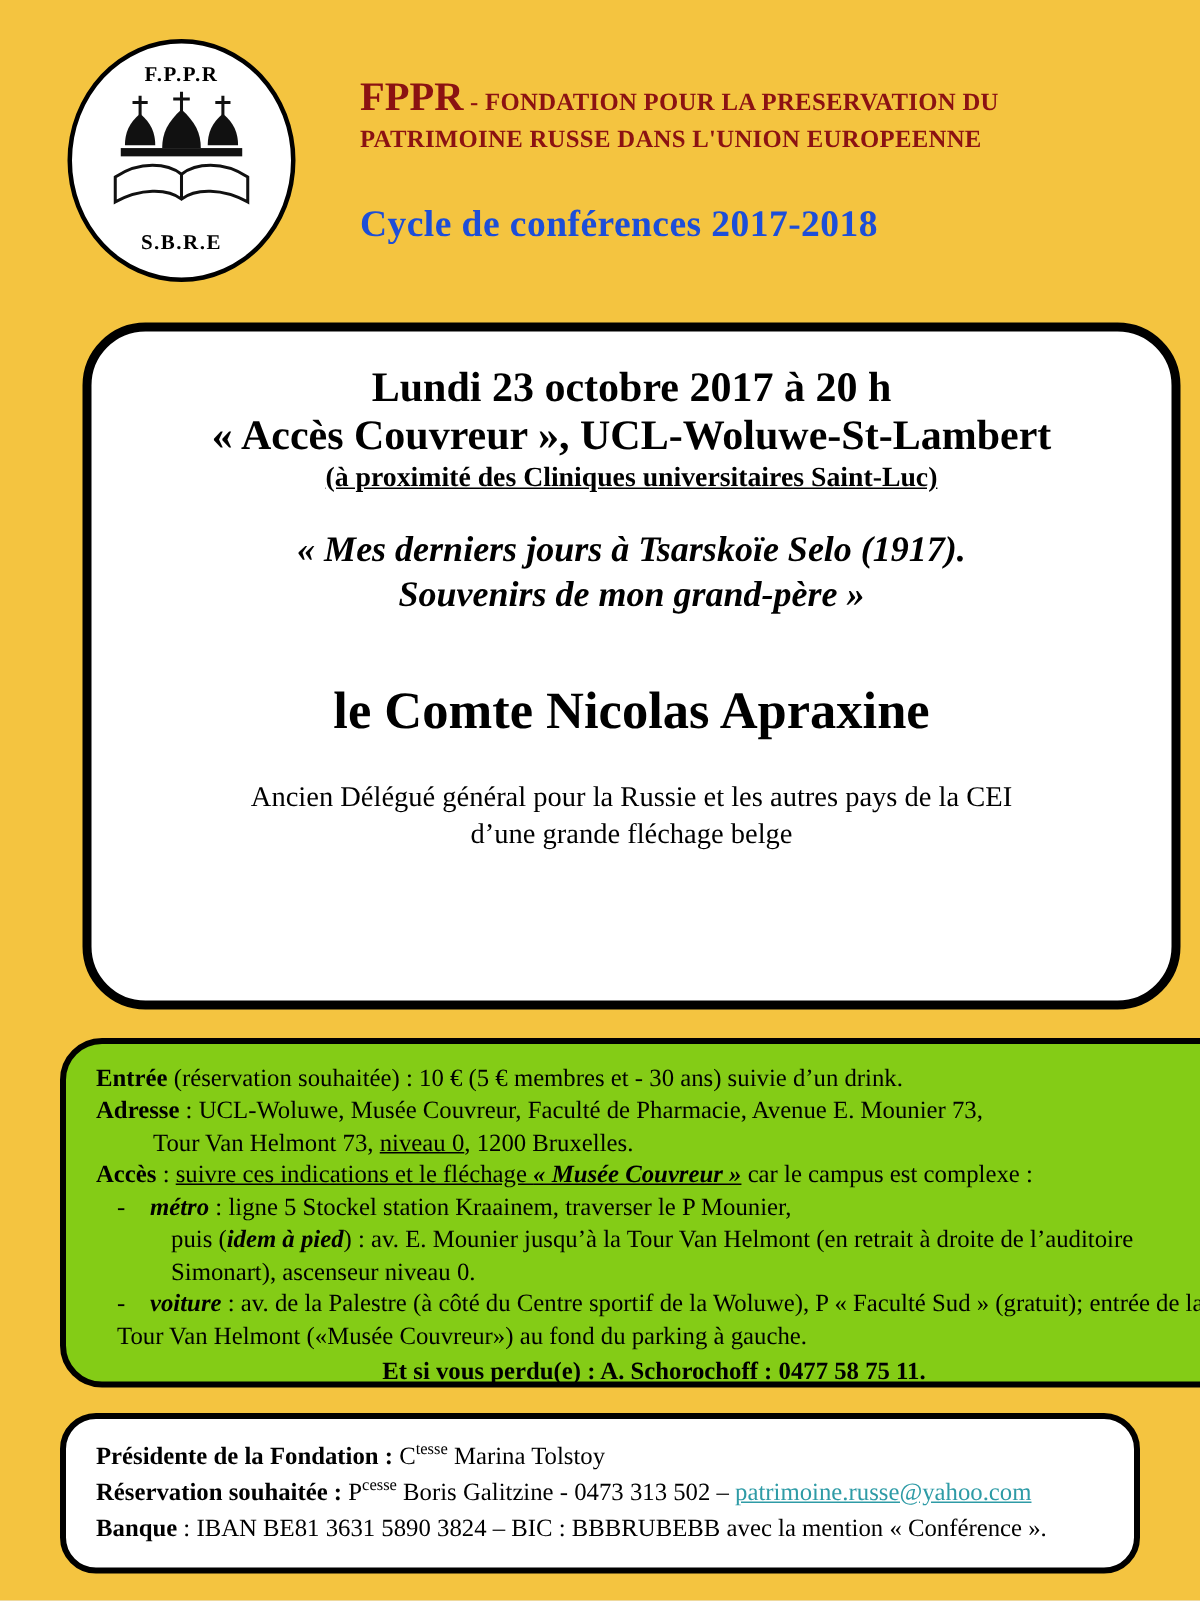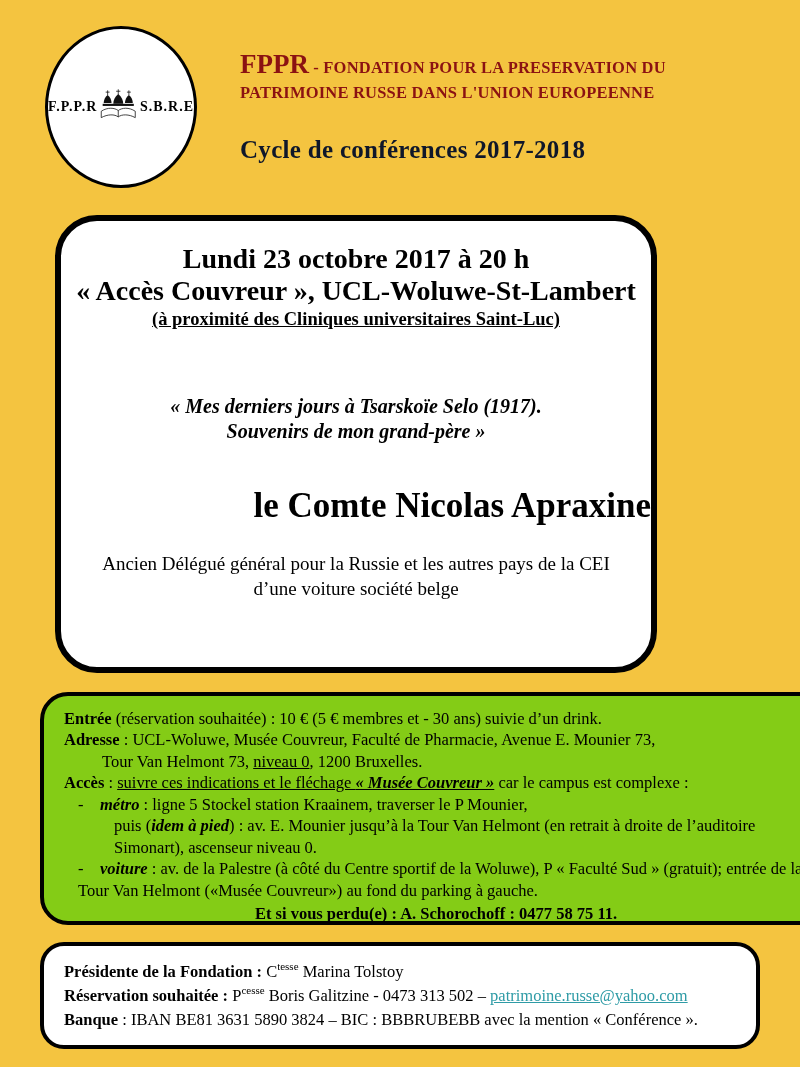--- a/index.html
+++ b/index.html
@@ -17,20 +17,21 @@
 
   
   .logo {
     position: absolute;
     left: 45px; top: 26px;
     width: 152px; height: 162px;
     background: #fff;
     border: 3px solid #000;
     border-radius: 50%;
     display: flex;
+    flex-direction: column;
     align-items: center;
     justify-content: center;
     padding: 8px 0;
   }
   .logo-top, .logo-bottom {
     font-size: 14px;
     font-weight: bold;
     letter-spacing: 1px;
     font-family: "Liberation Serif", serif;
   }
@@ -43,43 +44,43 @@
     color: #8B1212;
     font-weight: bold;
     line-height: 1.35;
   }
   .org-abbr { font-size: 27px; font-family: Liberation Serif, serif; }
   .org-name { font-size: 16.5px; letter-spacing: 0.2px; }
 
   .cycle {
     position: absolute;
     left: 240px; top: 136px;
-    color: #0f172a;
+    color: #1d4ed8;
     font-weight: bold;
     font-size: 25px;
     letter-spacing: 0.3px;
   }
 
   
   .main-box {
     position: absolute;
     left: 55px; top: 215px;
-    width: 602px; height: 458px;
+    width: 732px; height: 458px;
     background: #fff;
     border: 6px solid #000;
     border-radius: 42px;
     text-align: center;
     padding-top: 22px;
   }
   .ev-date   { font-size: 28px; font-weight: bold; }
   .ev-venue  { font-size: 28px; font-weight: bold; }
   .ev-note   { font-size: 18.5px; font-weight: bold; margin-top: 2px; text-decoration: underline; }
-  .ev-talk   { font-size: 20px; font-weight: bold; font-style: italic; line-height: 1.25; margin-top: 64px; }
+  .ev-talk   { font-size: 24px; font-weight: bold; font-style: italic; line-height: 1.25; margin-top: 22px; }
   .ev-par    { font-size: 22px; font-weight: bold; margin-top: 42px; }
-  .ev-speaker{ font-size: 35px; font-weight: bold; margin-top: 42px; text-align: right; }
+  .ev-speaker{ font-size: 35px; font-weight: bold; margin-top: 42px; }
   .ev-desc   { font-size: 19px; line-height: 1.3; margin-top: 26px; }
 
   
   .info-box {
     position: absolute;
     left: 40px; top: 692px;
     width: 792px; height: 233px;
     background: #84cc16;
     border: 4px solid #000;
     border-radius: 28px;
@@ -155,21 +156,21 @@
     <div class="ev-date">Lundi 23 octobre 2017 à 20 h</div>
     <div class="ev-venue">« Accès Couvreur », UCL-Woluwe-St-Lambert</div>
     <div class="ev-note">(à proximité des Cliniques universitaires Saint-Luc)</div>
     <div class="ev-talk">
       <span>« Mes derniers jours à Tsarskoïe Selo (1917).</span><br>
       <span>Souvenirs de mon grand-père »</span>
     </div>
     <div class="ev-speaker">le Comte Nicolas Apraxine</div>
     <div class="ev-desc">
       <span>Ancien Délégué général pour la Russie et les autres pays de la CEI</span><br>
-      <span>d’une voiture société belge</span>
+      <span>d’une grande fléchage belge</span>
     </div>
   </div>
 
   <div class="info-box">
     <div>
       <span class="b">Entrée</span><span> (réservation souhaitée) : 10 € (5 € membres et - 30 ans) suivie d’un drink.</span>
     </div>
     <div>
       <span class="b">Adresse</span><span> : UCL-Woluwe, Musée Couvreur, Faculté de Pharmacie, Avenue E. Mounier 73,</span>
     </div>

